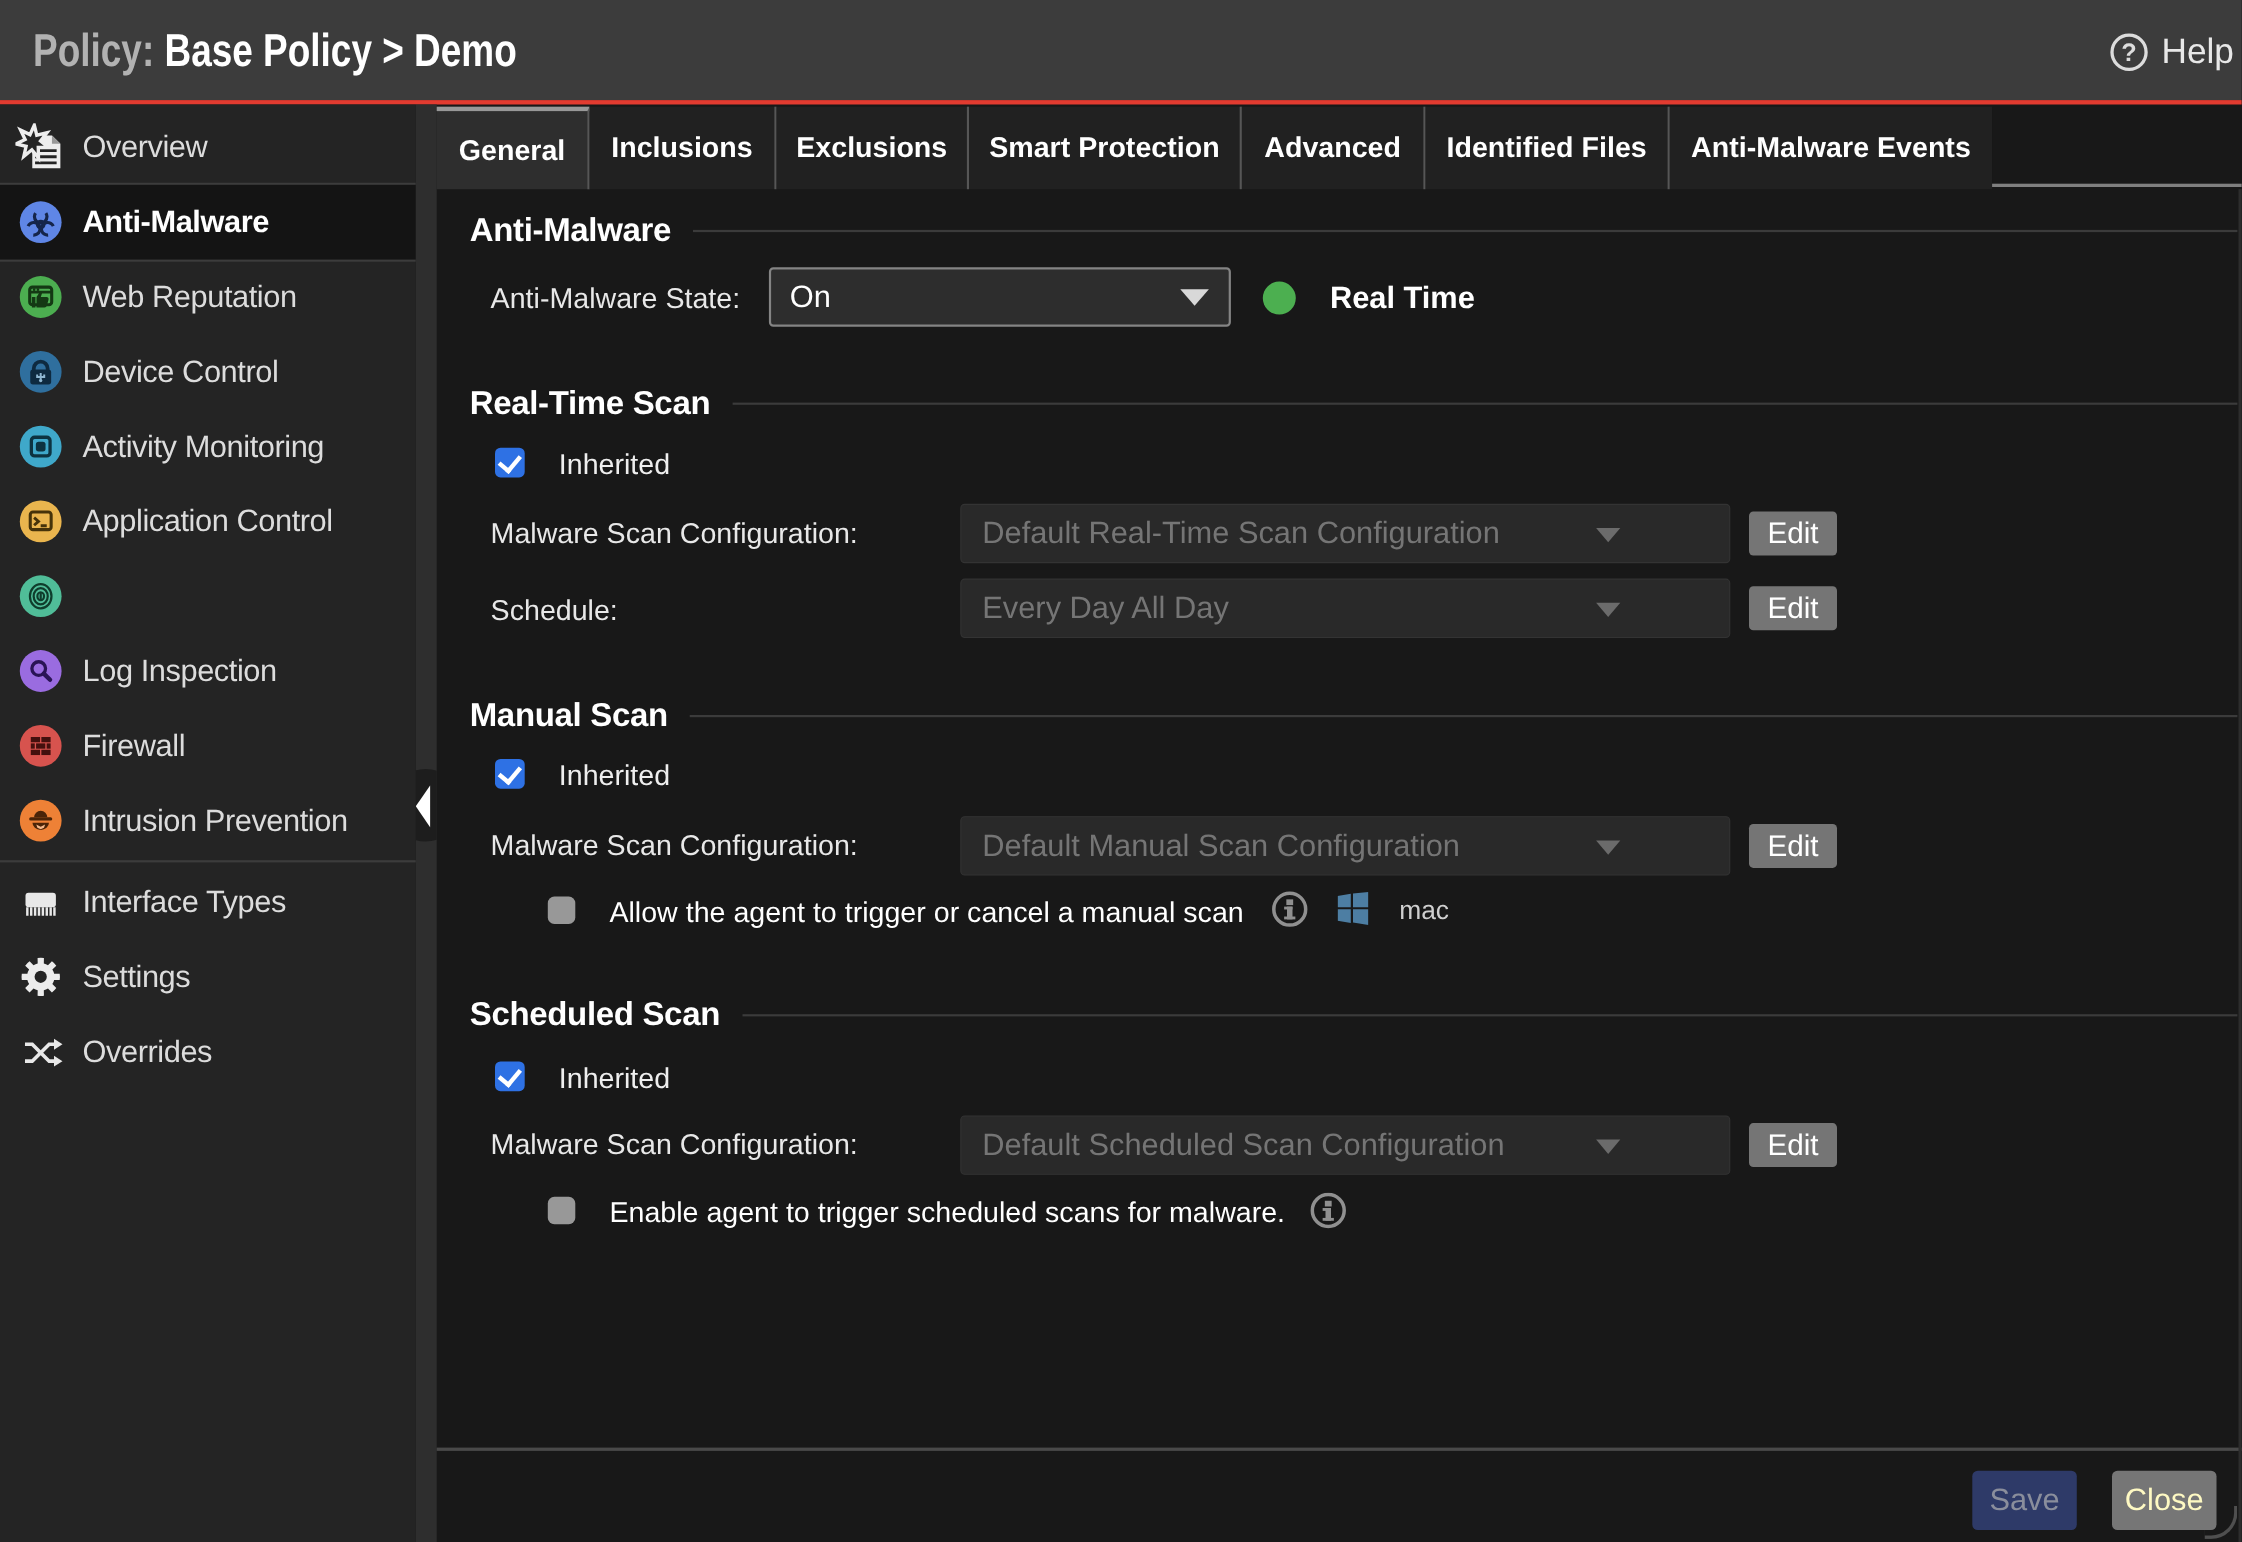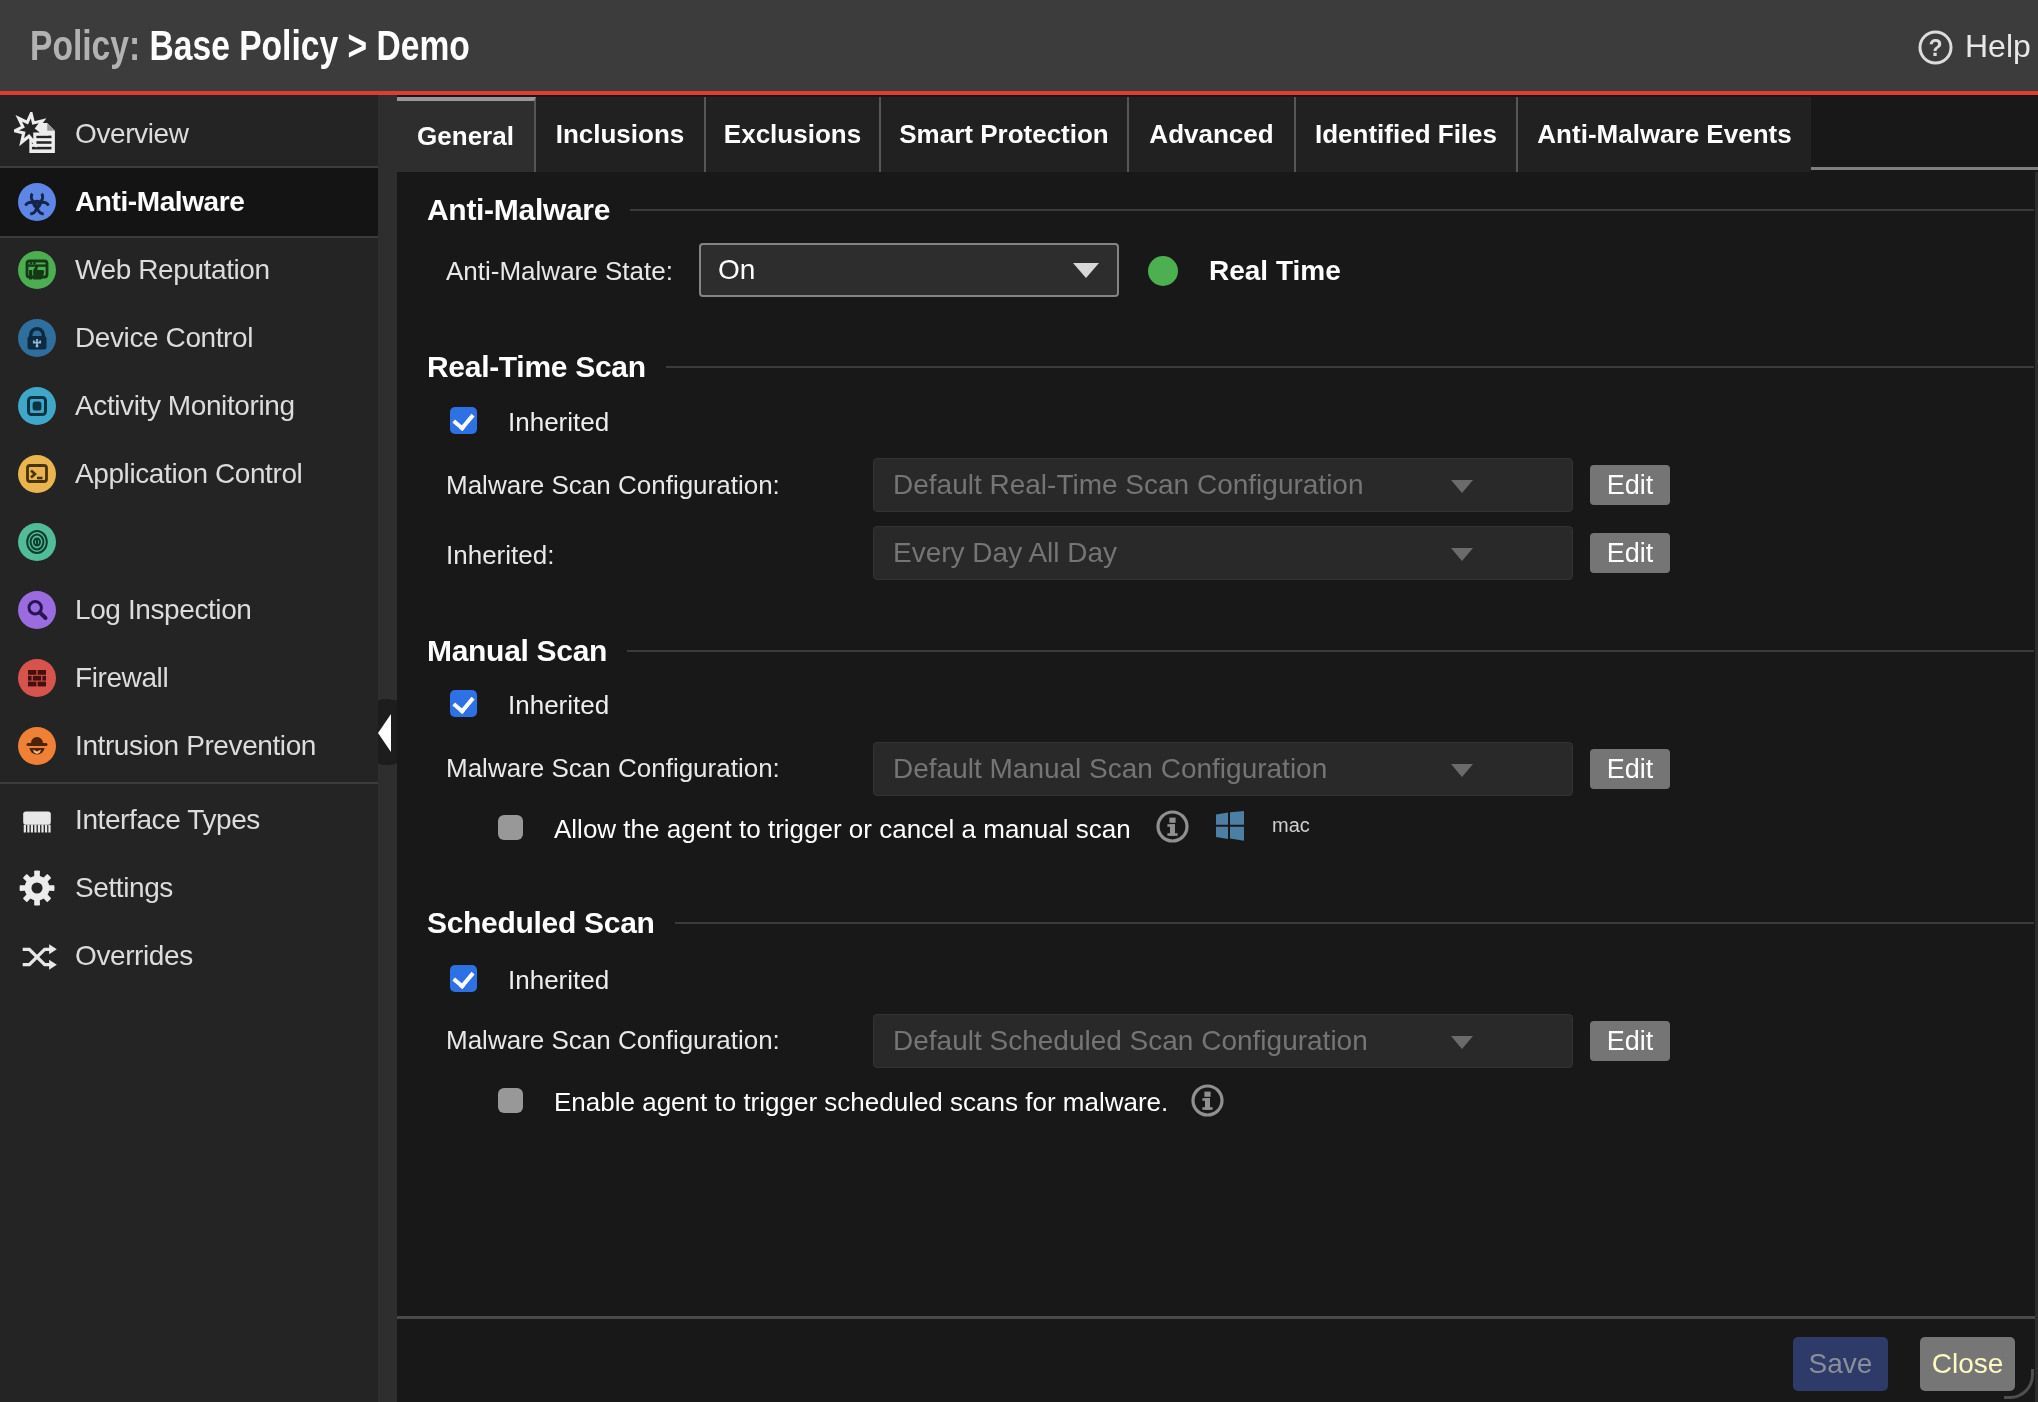--- a/index.html
+++ b/index.html
@@ -238,21 +238,21 @@
 
   <div class="h2row" style="left:427px; top:351px; width:1607px; height:31px;">Real-Time Scan<span class="line"></span></div>
   <div class="cb on" style="left:450px; top:407px;"></div>
   <div class="cbt" style="left:508px; top:407px;">Inherited</div>
   <div class="flabel" style="left:446px; top:470px;">Malware Scan Configuration:</div>
   <div class="sel-dis" style="left:873px; top:458px; width:700px; height:54px;">
       <span class="t" style="line-height:52px;">Default Real-Time Scan Configuration</span>
       <span class="caret" style="left:577px; top:21px; border-left:11px solid transparent; border-right:11px solid transparent; border-top:13px solid #6b6b6b;"></span>
     </div>
   <div class="btn-edit" style="left:1590px; top:465px;">Edit</div>
-  <div class="flabel" style="left:446px; top:540px;">Inherited:</div>
+  <div class="flabel" style="left:446px; top:540px;">Schedule:</div>
   <div class="sel-dis" style="left:873px; top:526px; width:700px; height:54px;">
       <span class="t" style="line-height:52px;">Every Day All Day</span>
       <span class="caret" style="left:577px; top:21px; border-left:11px solid transparent; border-right:11px solid transparent; border-top:13px solid #6b6b6b;"></span>
     </div>
   <div class="btn-edit" style="left:1590px; top:533px;">Edit</div>
 
   <div class="h2row" style="left:427px; top:635px; width:1607px; height:31px;">Manual Scan<span class="line"></span></div>
   <div class="cb on" style="left:450px; top:690px;"></div>
   <div class="cbt" style="left:508px; top:690px;">Inherited</div>
   <div class="flabel" style="left:446px; top:753px;">Malware Scan Configuration:</div>
@@ -271,21 +271,21 @@
     <rect x="11.4" y="23.2" width="10.2" height="2.6" fill="#909090"></rect>
   </svg>
   <svg class="abs" style="left:1216px; top:811px;" width="28" height="30" viewBox="0 0 28 30">
     <g fill="#4d7ea3">
       <path d="M0,3.6 L12,1.5 12,13.7 0,13.7 z"></path>
       <path d="M14,1.2 L28,0 28,13.7 14,13.7 z"></path>
       <path d="M0,15.7 L12,15.7 12,28 0,26 z"></path>
       <path d="M14,15.7 L28,15.7 28,29.8 14,27.6 z"></path>
     </g>
   </svg>
-  <div class="abs" style="left:1272px; top:814px; font-size:20px; color:#cfcfcf;">mac</div>
+  <div class="abs" style="left:1272px; top:814px; font-size:24px; color:#cfcfcf;">mac</div>
 
   <div class="h2row" style="left:427px; top:907px; width:1607px; height:31px;">Scheduled Scan<span class="line"></span></div>
   <div class="cb on" style="left:450px; top:965px;"></div>
   <div class="cbt" style="left:508px; top:965px;">Inherited</div>
   <div class="flabel" style="left:446px; top:1025px;">Malware Scan Configuration:</div>
   <div class="sel-dis" style="left:873px; top:1014px; width:700px; height:54px;">
       <span class="t" style="line-height:52px;">Default Scheduled Scan Configuration</span>
       <span class="caret" style="left:577px; top:21px; border-left:11px solid transparent; border-right:11px solid transparent; border-top:13px solid #6b6b6b;"></span>
     </div>
   <div class="btn-edit" style="left:1590px; top:1021px;">Edit</div>

